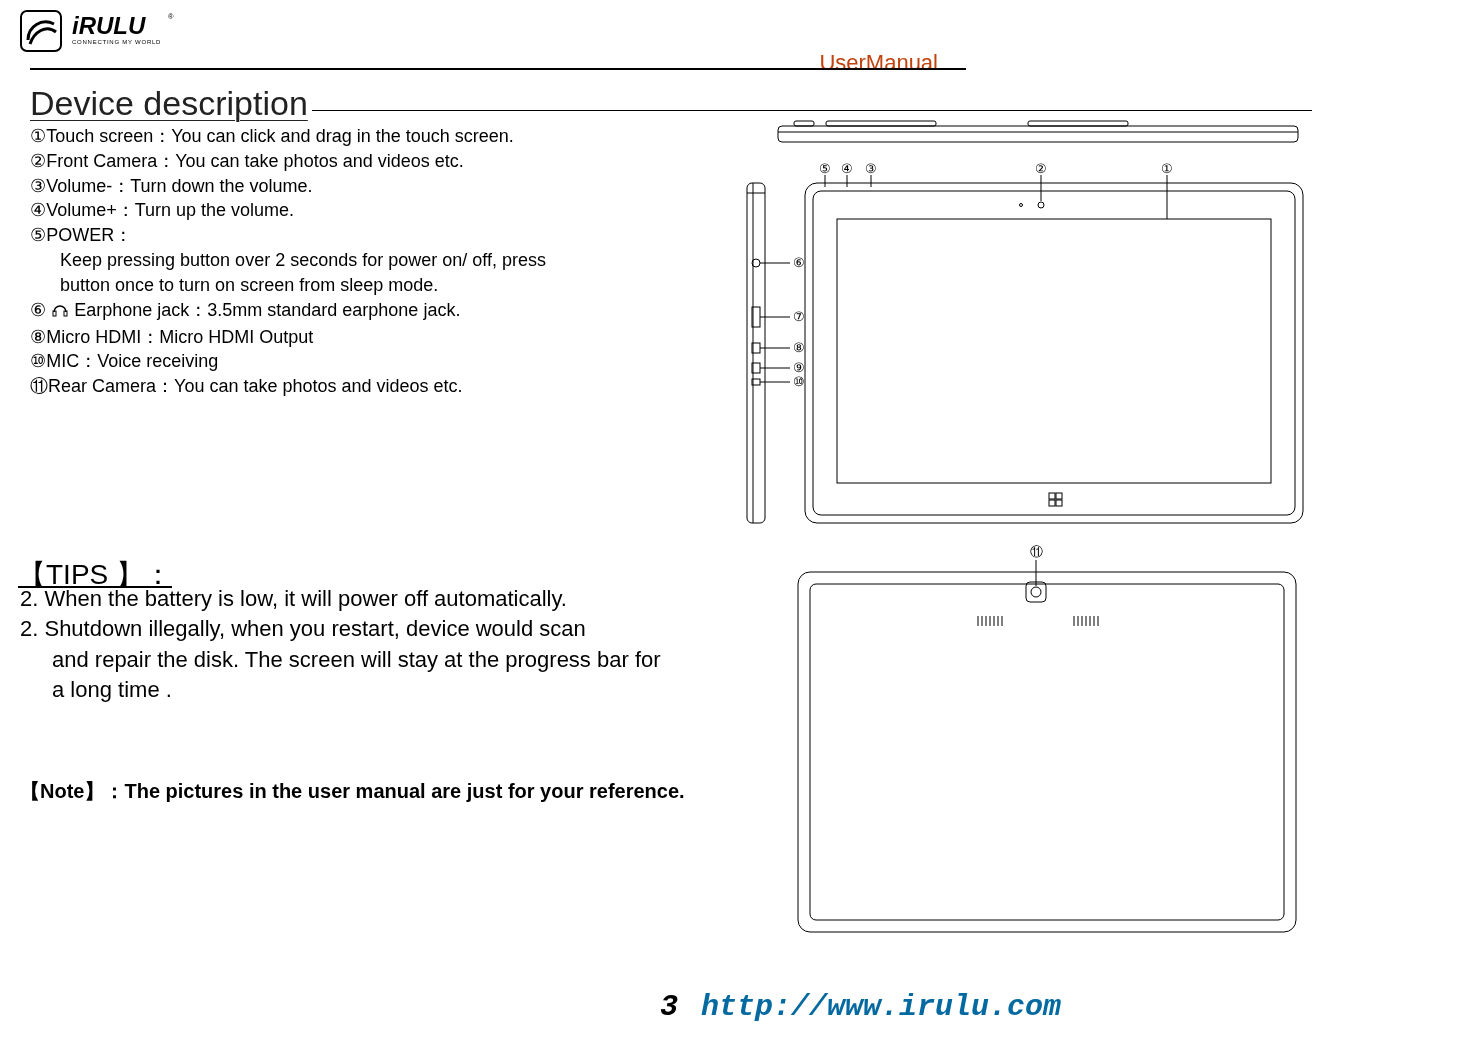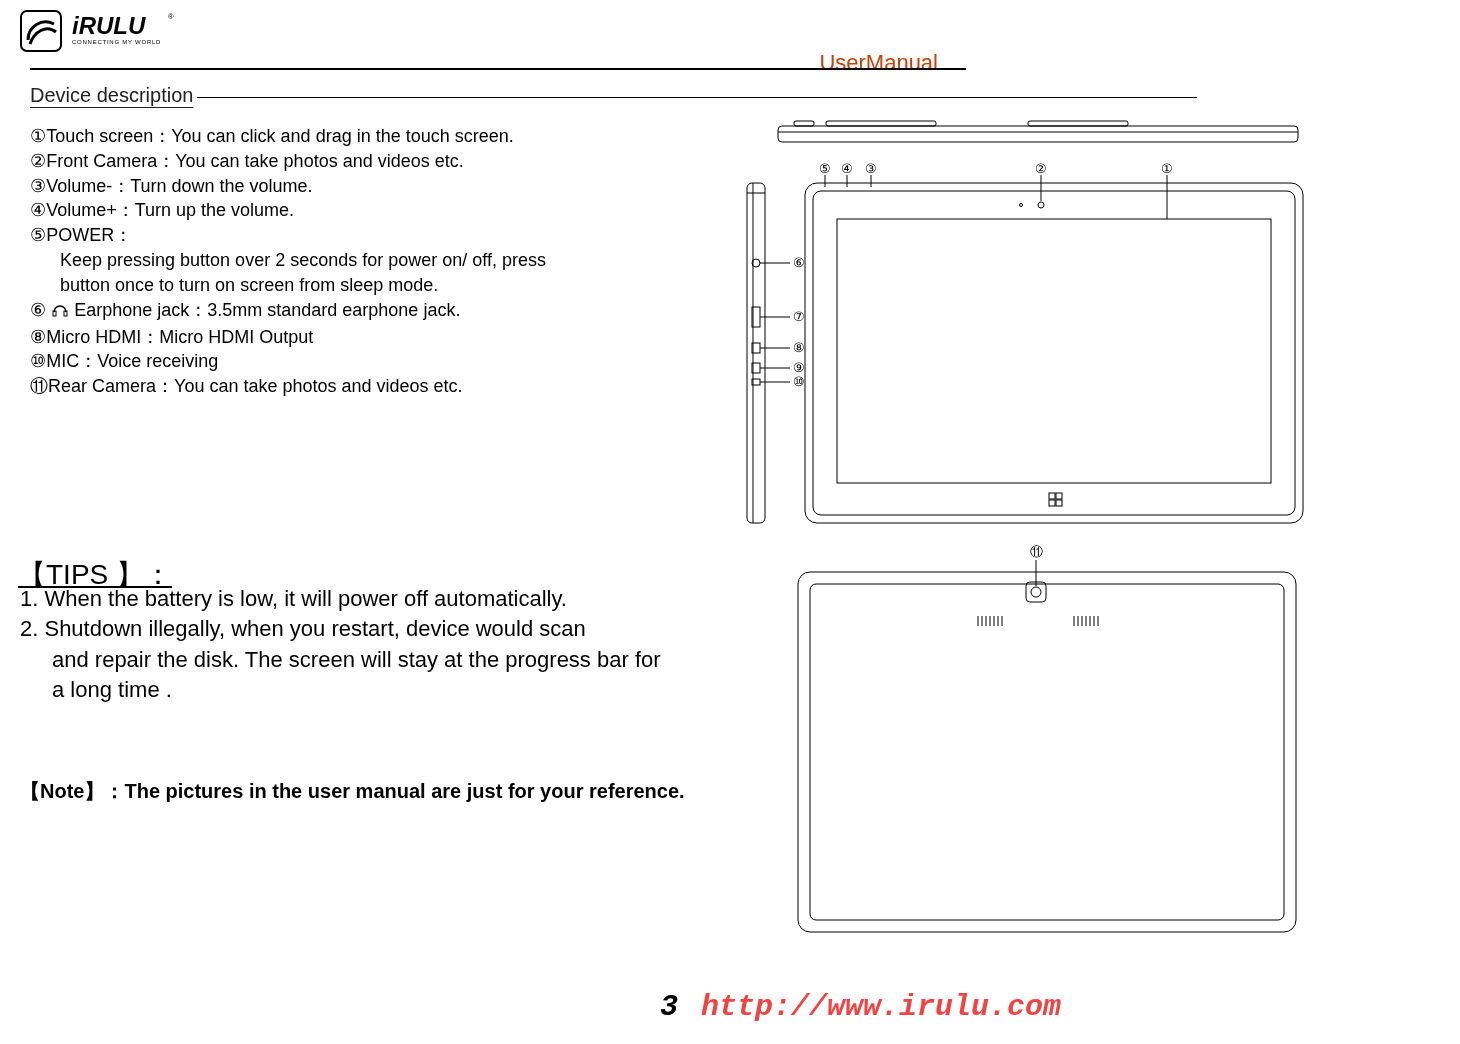--- a/index.html
+++ b/index.html
@@ -55,21 +55,21 @@
     height: 0;
     border-top: 2px solid #000;
   }
 
   
   .section-heading {
     position: absolute;
     top: 84px;
     left: 30px;
     right: 230px;
-    font-size: 20px;
+    font-size: 34px;
     color: #222;
     text-decoration: underline;
     text-decoration-thickness: 1px;
     text-underline-offset: 5px;
     white-space: nowrap;
   }
   .section-heading::after {
     content: "";
     display: inline-block;
     border-bottom: 1px solid #000;
@@ -177,21 +177,21 @@
     font-family: "Courier New", Courier, monospace;
   }
   .footer-url {
     position: absolute;
     bottom: 20px;
     right: 135px;
     font-size: 30px;
     font-style: italic;
     font-weight: bold;
     font-family: "Courier New", Courier, monospace;
-    color: #ef4444;
+    color: #0369a1;
   }
 </style>
 </head>
 <body>
 
 <div class="page">
 
   <div class="header">
     <div class="logo">
       <span class="logo-mark">
@@ -252,21 +252,21 @@
         <span>⑩</span><span>MIC</span><span>：</span><span>Voice receiving</span>
       </span>
       <span class="row">
         <span>⑪</span><span>Rear Camera</span><span>：</span><span>You can take photos and videos etc.</span>
       </span>
     </div>
   </div>
 
   <div class="tips-heading">【TIPS 】：</div>
   <div class="tips-body">
-    <span class="row">1. When the battery is low, it will power off automatically.</span><br>
+    <span class="row">2. When the battery is low, it will power off automatically.</span><br>
     <span class="row">2. Shutdown illegally, when you restart, device would scan</span><br>
     <span class="indent">and repair the disk. The screen will stay at the progress bar for</span>
     <span class="indent">a long time .</span>
   </div>
 
   <div class="note-line">【Note】：The pictures in the user manual are just for your reference.</div>
 
   <div class="diagram-top-edge">
     <svg viewBox="0 0 520 38" width="520" height="38">
       <rect x="0" y="8" width="520" height="16" rx="4"></rect>

